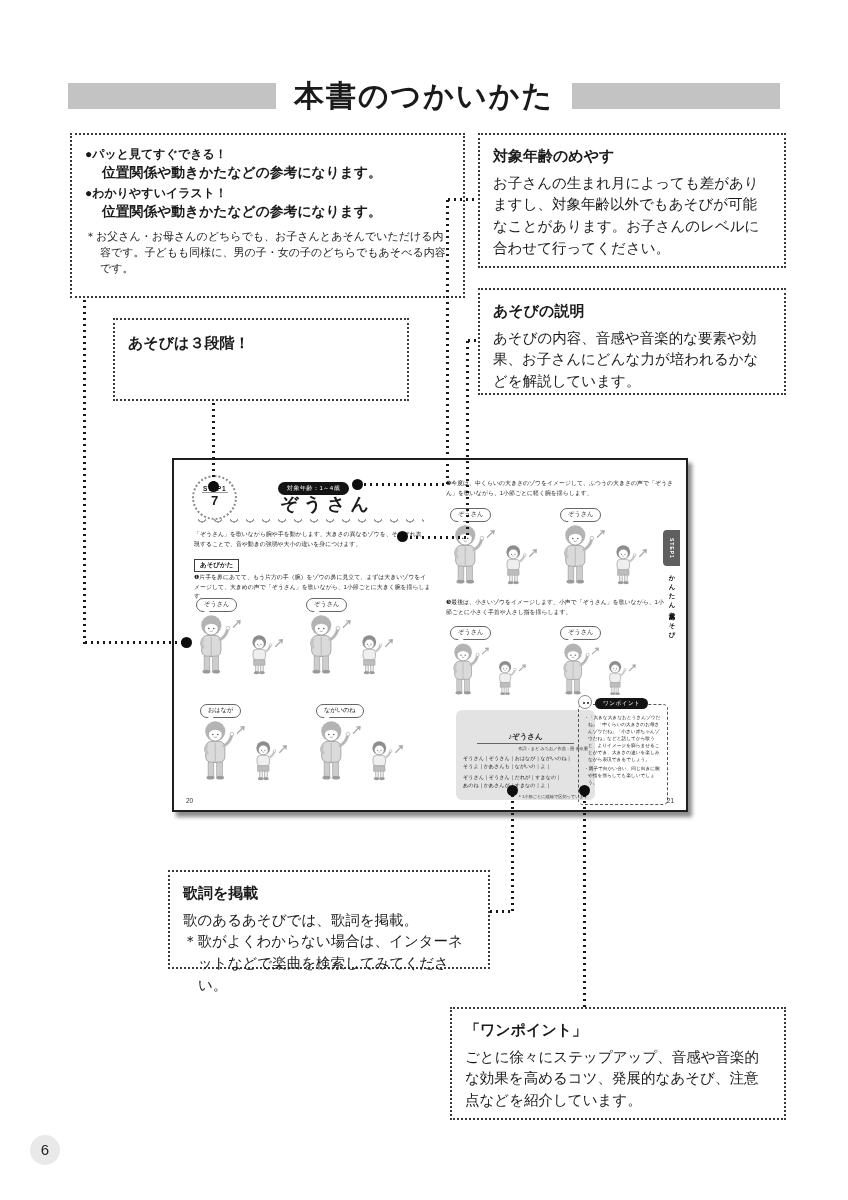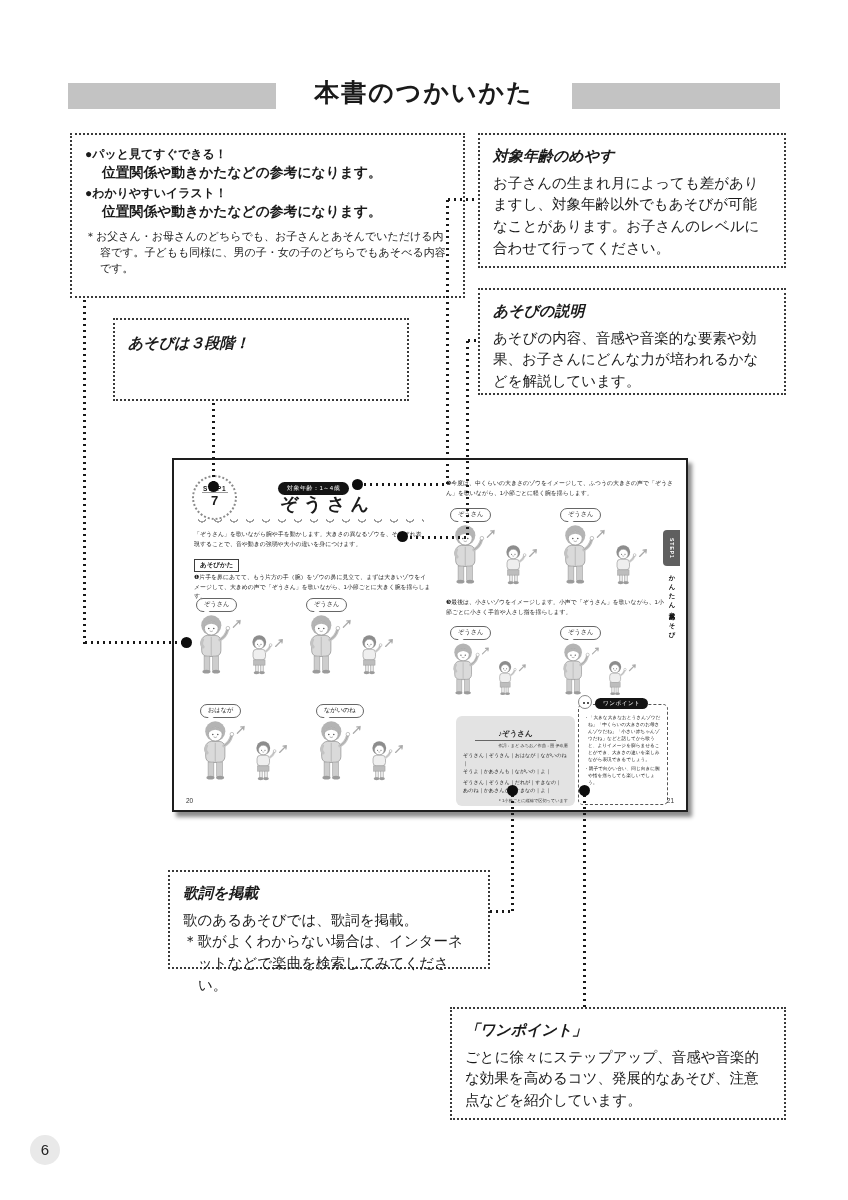--- a/index.html
+++ b/index.html
@@ -3,26 +3,26 @@
 <meta charset="utf-8">
 <style>
   html,body{margin:0;padding:0;background:#ffffff;}
   .page{position:relative;width:848px;height:1200px;background:#fff;overflow:hidden;
         font-family:"Liberation Sans","DejaVu Sans",sans-serif;color:#1a1a1a;}
 
   
   .hbar{position:absolute;top:83px;height:26px;width:208px;background:#c3c3c3;}
   .hbar.left{left:68px;} .hbar.right{left:572px;}
   .htitle{position:absolute;top:76px;left:284px;width:280px;text-align:center;
-          font-size:25px;font-weight:bold;letter-spacing:2px;}
+          font-size:30px;font-weight:bold;letter-spacing:2px;}
 
   
   .co{position:absolute;border:2px dotted #3a3a3a;background:#fff;box-sizing:border-box;
       padding:10px 13px;font-size:14.5px;line-height:1.5;z-index:4;}
-  .co h3{margin:0 0 5px 0;font-size:15px;font-weight:bold;font-style:italic;}
+  .co h3{margin:0 0 5px 0;font-size:15px;font-weight:bold;}
   .co-features{left:70px;top:133px;width:395px;height:165px;}
   .co-age{left:478px;top:133px;width:308px;height:135px;}
   .co-desc{left:478px;top:288px;width:308px;height:107px;}
   .co-steps{left:113px;top:318px;width:296px;height:83px;padding-top:12px;}
   .co-lyrics{left:168px;top:870px;width:322px;height:99px;}
   .co-onepoint{left:450px;top:1007px;width:336px;height:113px;}
   .b-title{font-weight:bold;font-size:12px;}
   .b-body{font-weight:bold;font-size:13.8px;padding-left:17px;}
   .b-note{margin-top:7px;padding-left:15px;text-indent:-15px;font-size:11px;line-height:1.45;}
   .hang{padding-left:15px;text-indent:-15px;}
@@ -66,21 +66,21 @@
   .figs{display:block;width:96px;height:62px;margin-top:2px;}
   .pair.small .figs{width:84px;height:55px;}
 
   
   .tab{left:489px;top:70px;width:18px;}
   .tab-pill{width:17px;height:36px;background:#5f5f5f;border-radius:4px 0 0 4px;color:#fff;
             writing-mode:vertical-rl;text-align:center;font-size:5px;font-weight:bold;letter-spacing:1px;line-height:17px;}
   .tab-txt{writing-mode:vertical-rl;font-size:6.4px;font-weight:bold;margin:5px 0 0 4px;letter-spacing:1.5px;color:#111;}
 
   
-  .lyr{left:282px;top:256px;width:119px;height:90px;background:#e3e3e3;border-radius:6px;padding:13px 7px;}
+  .lyr{left:282px;top:250px;width:139px;height:90px;background:#e3e3e3;border-radius:6px;padding:22px 7px;}
   .lyr-title{text-align:center;font-size:7.5px;font-weight:bold;border-bottom:1px solid #666;
              width:78%;margin:0 auto;padding-bottom:1px;}
   .lyr-credit{font-size:4.2px;text-align:right;margin:2px 0 4px 0;color:#333;}
   .lyr-line{font-size:5.1px;line-height:1.55;color:#222;}
   .stanza-gap{margin-top:3px;}
   .lyr-note{font-size:4.2px;text-align:right;margin-top:4px;color:#333;}
 
   
   .op{left:404px;top:244px;width:90px;height:101px;border:1px dashed #555;border-radius:5px;
       padding:9px 5px 3px 5px;}

